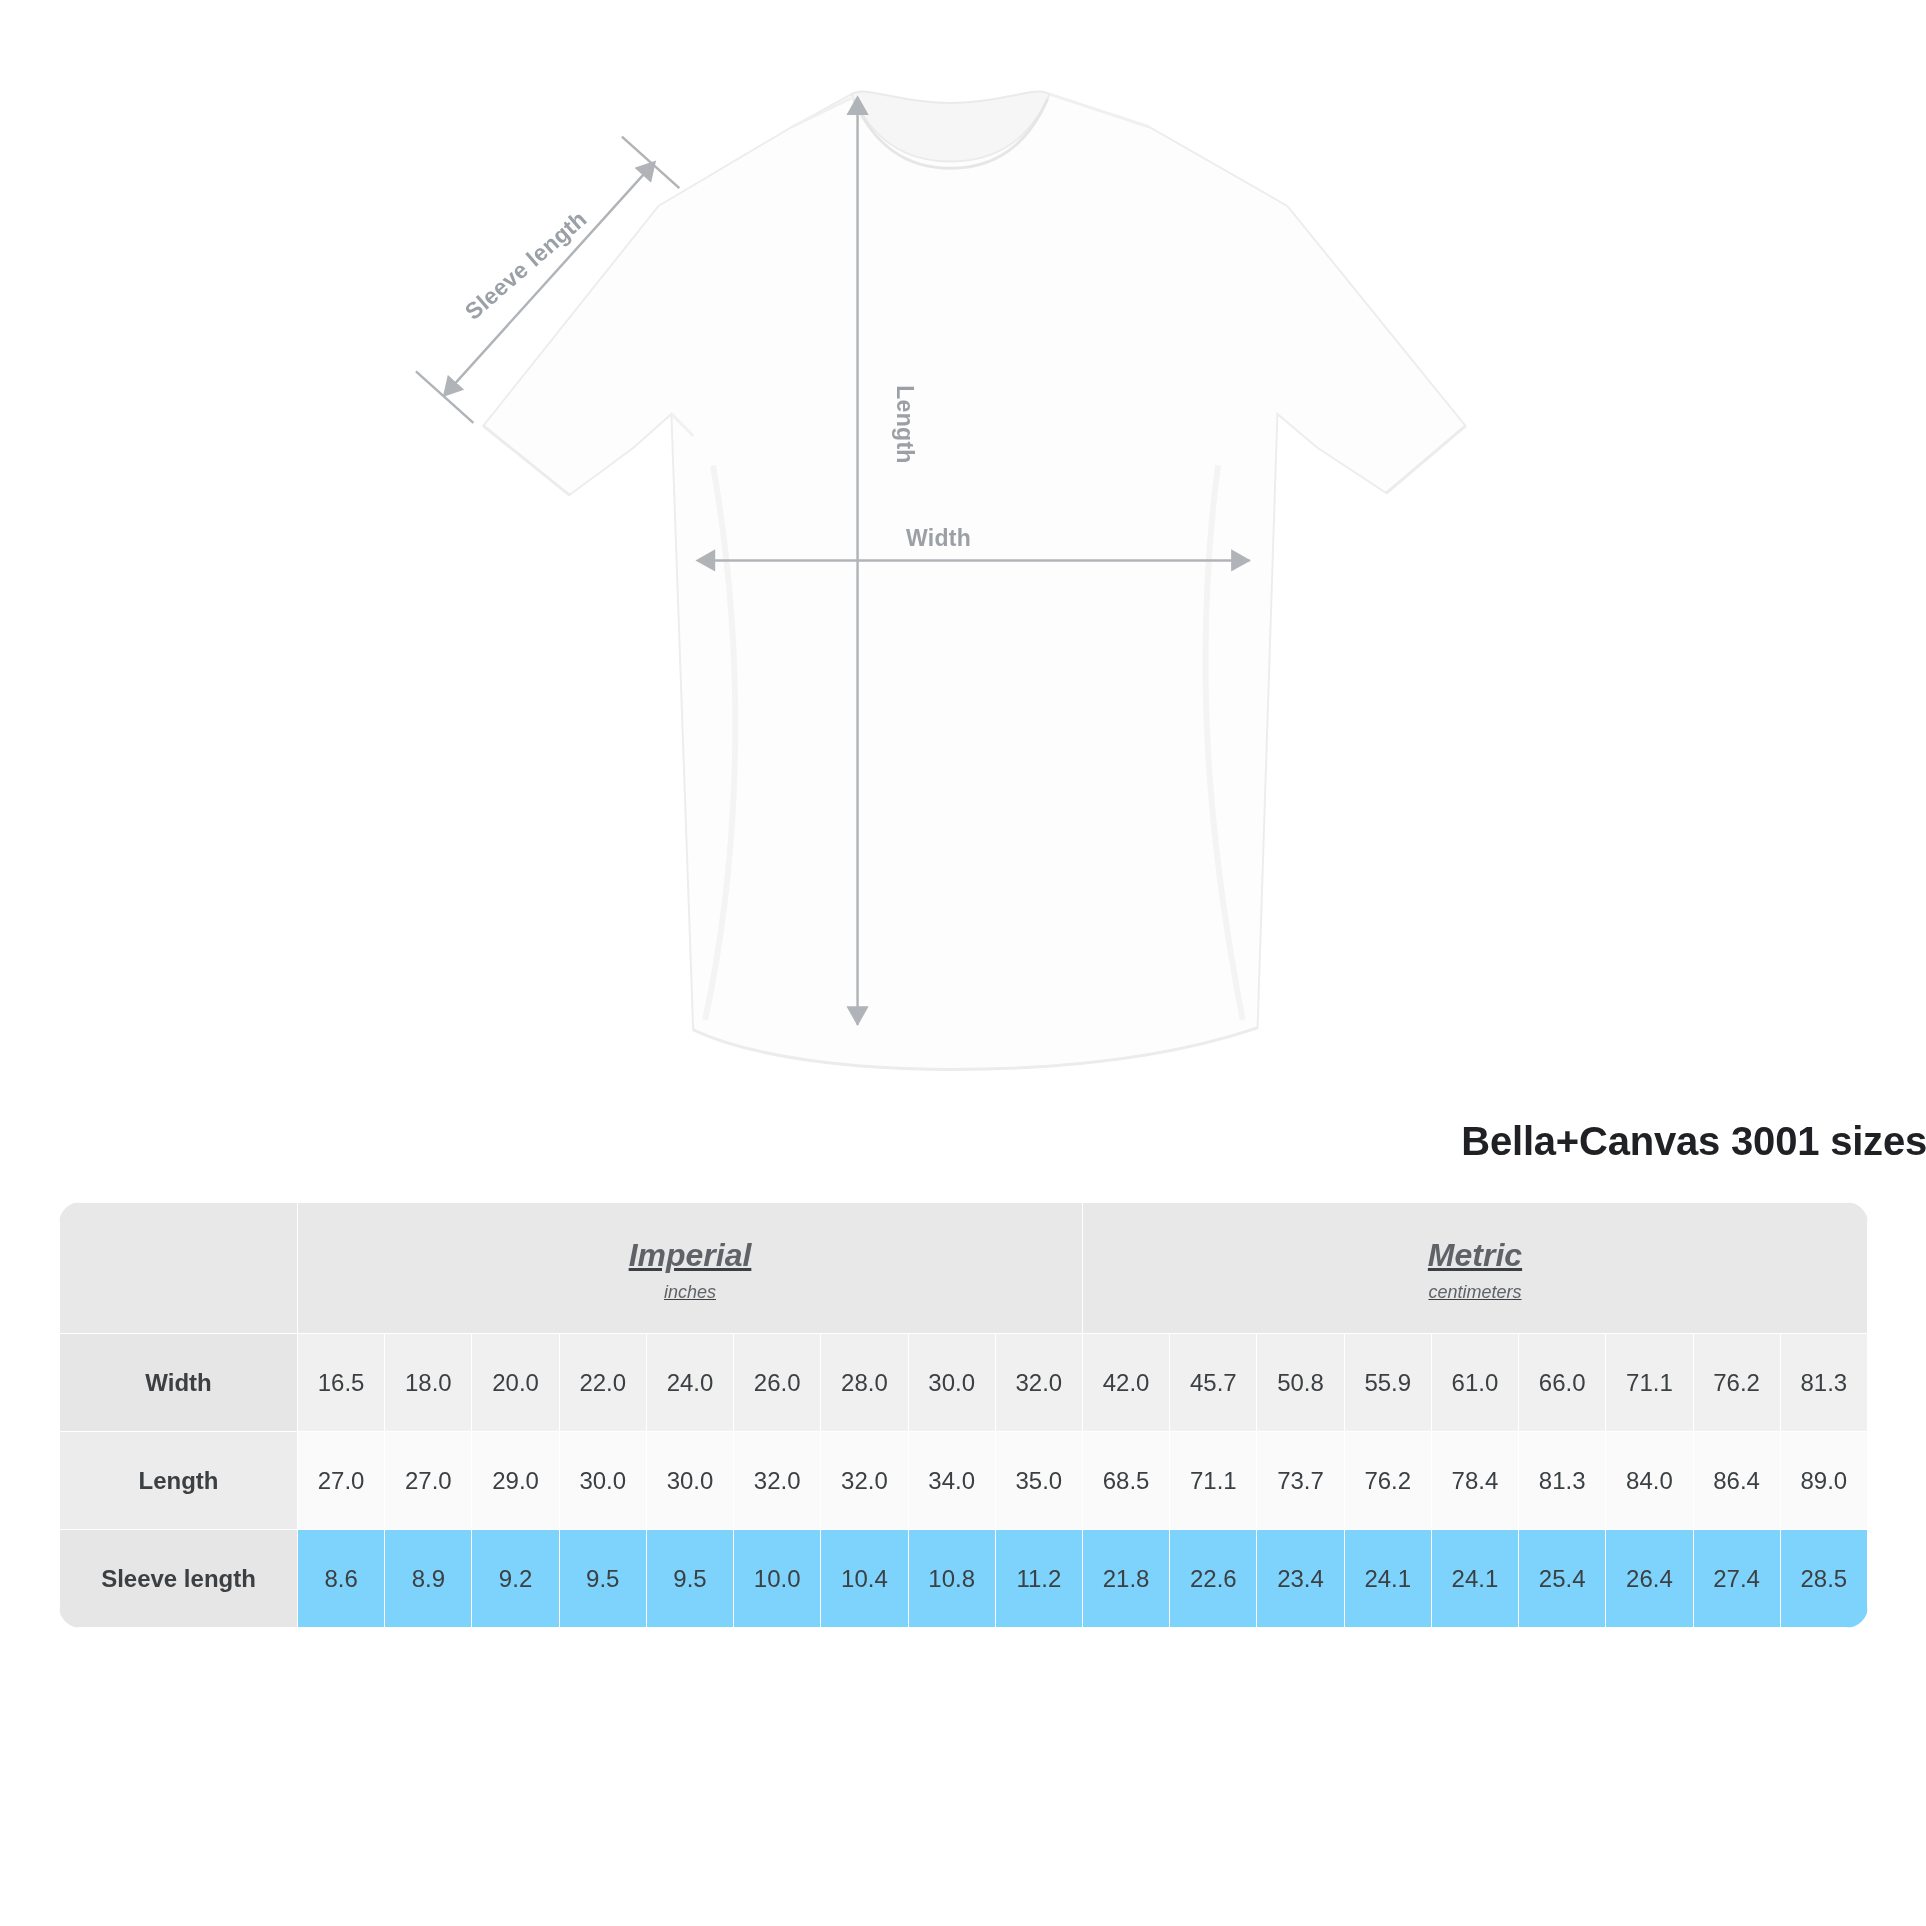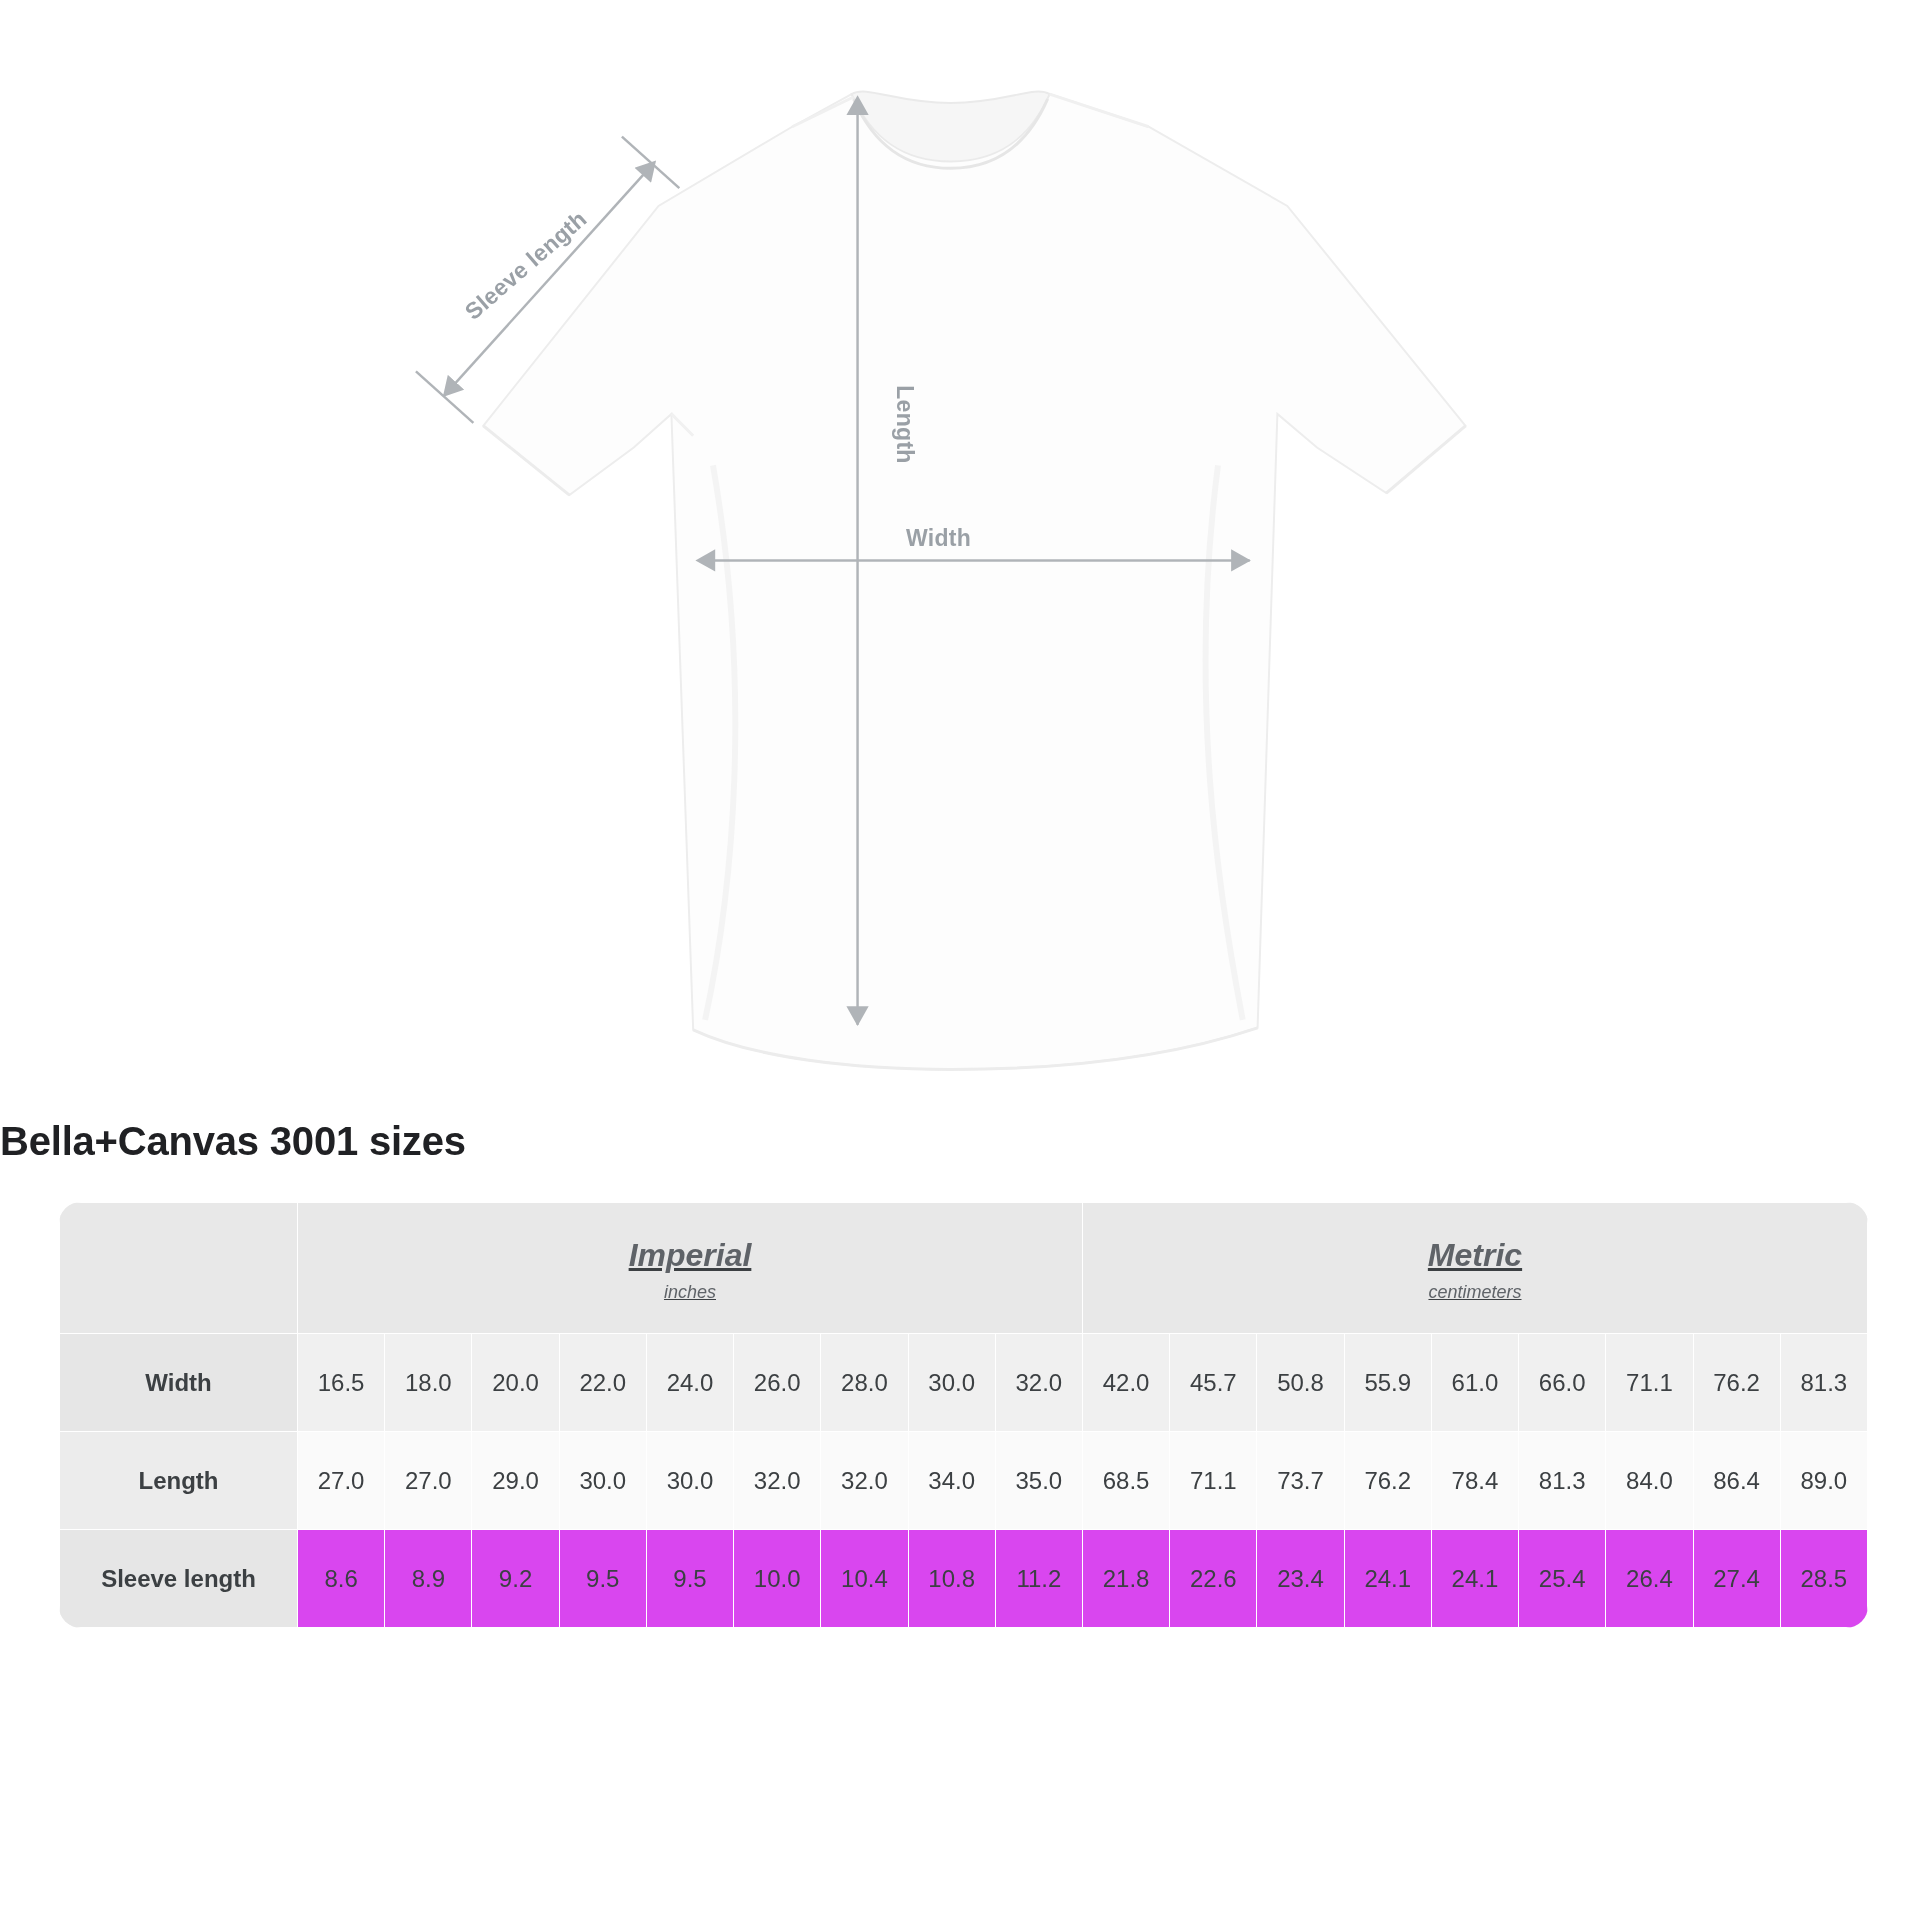--- a/index.html
+++ b/index.html
@@ -53,21 +53,21 @@
     transform: rotate(90deg);
     transform-origin: center center;
   }
   .lbl-width {
     left: 906px;
     top: 525px;
   }
 
   
   .title-block {
-    text-align: left;
+    text-align: right;
     margin-top: 10px;
   }
   .chart-title {
     font-size: 40px;
     font-weight: bold;
     color: #202124;
     letter-spacing: -0.2px;
   }
   .chart-note {
     margin-top: 18px;
@@ -128,21 +128,21 @@
     background: #e8e8e8;
     font-weight: bold;
     color: #4a4f54;
     font-size: 25px;
     width: 238px;
     height: 95px;
   }
   .data-row td { height: 95px; }
   .row-a td.val { background: #f0f0f0; }
   .row-b td.val { background: #fafafa; margin-top: 9px; }
-  .row-c td.val { background: #d946ef; }
+  .row-c td.val { background: #7dd3fc; }
   .row-a td.row-label { background: #e6e6e6; }
   .row-b td.row-label { background: #ececec; }
   .row-c td.row-label { background: #e6e6e6; }
 </style>
 </head>
 <body>
 
 <div class="page">
 
   <div class="illustration">

